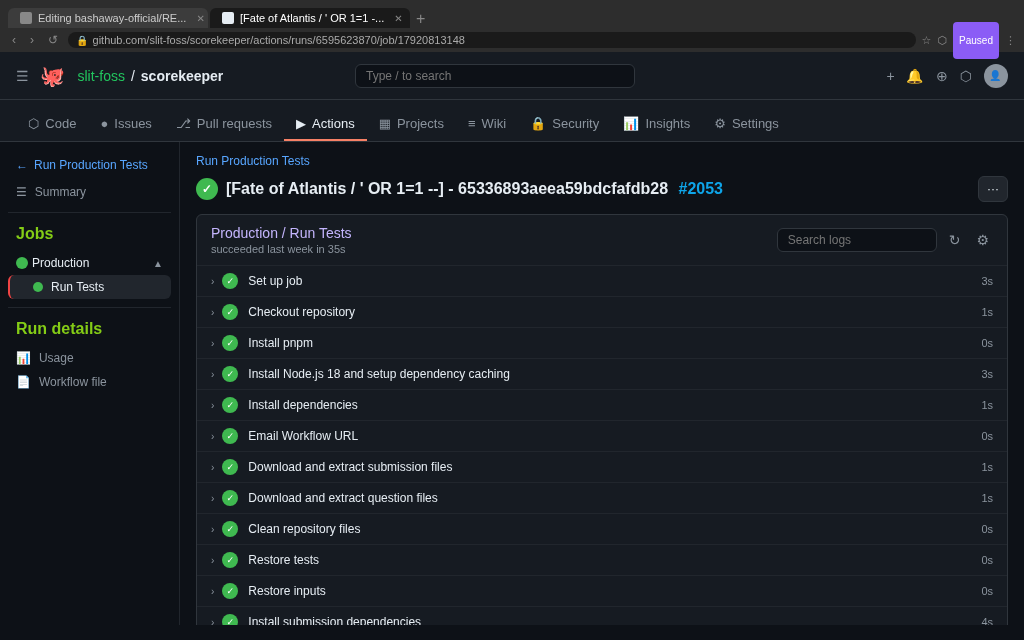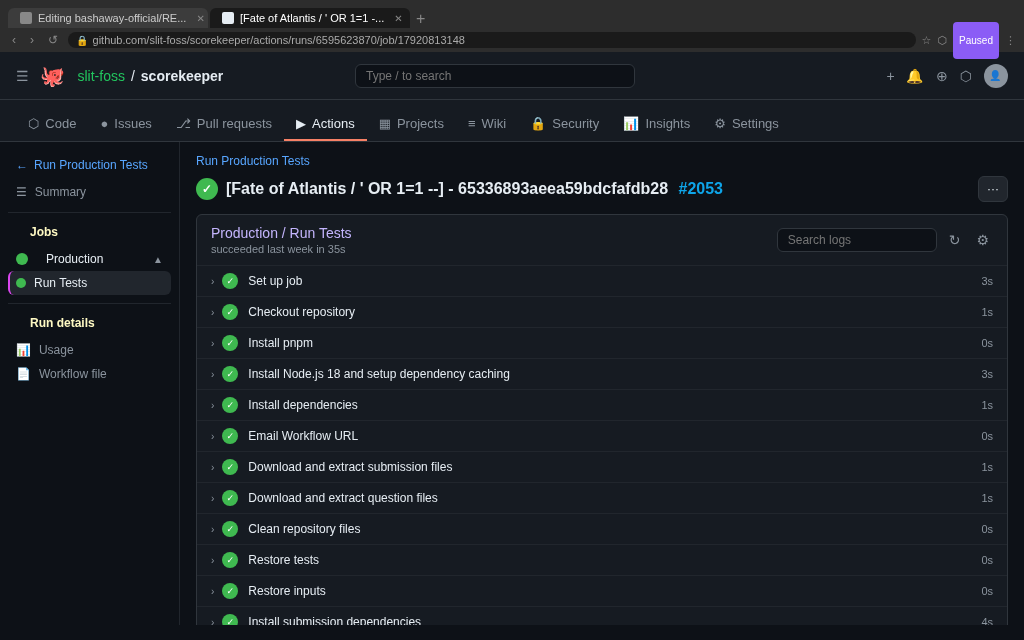--- a/index.html
+++ b/index.html
@@ -200,26 +200,25 @@
     
     .sidebar {
       width: 180px;
       background: #0d1117;
       border-right: 1px solid #21262d;
       padding: 12px 8px;
       overflow-y: auto;
       flex-shrink: 0;
     }
     .sidebar-section-title {
-      font-size: 12px;
+      font-size: 16px;
       font-weight: 600;
-      color: #fef9c3;
+      color: #84cc16;
       padding: 4px 8px;
       margin-bottom: 4px;
-      margin-left: 14px;
     }
     .sidebar-item {
       display: flex;
       align-items: center;
       gap: 8px;
       padding: 5px 8px;
       border-radius: 6px;
       font-size: 12px;
       color: #8b949e;
       cursor: pointer;
@@ -244,22 +243,22 @@
       gap: 8px;
       padding: 5px 8px 5px 20px;
       border-radius: 6px;
       font-size: 12px;
       color: #8b949e;
       cursor: pointer;
     }
     .sidebar-sub-item.active {
       background: #21262d;
       color: #e6edf3;
-      border-left: 2px solid #d946ef;
-      padding-left: 6px;
+      border-left: 2px solid #ef4444;
+      padding-left: 23px;
     }
     .sidebar-divider {
       border: none;
       border-top: 1px solid #21262d;
       margin: 8px 0;
     }
     .status-dot {
       width: 12px;
       height: 12px;
       border-radius: 50%;
@@ -543,21 +542,21 @@
       <span>☰</span>
       <span>Summary</span>
     </div>
 
     <hr class="sidebar-divider">
 
     <div class="sidebar-section-title">Jobs</div>
 
     <div class="sidebar-group">
       <div class="sidebar-group-header">
-        <div style="display:flex;align-items:center;gap:18px;">
+        <div style="display:flex;align-items:center;gap:4px;">
           <div class="status-dot"></div>
           <span>Production</span>
         </div>
         <span style="color:#8b949e;font-size:10px;">▲</span>
       </div>
       <div class="sidebar-sub-item active">
         <div class="status-dot-sm"></div>
         <span>Run Tests</span>
       </div>
     </div>

